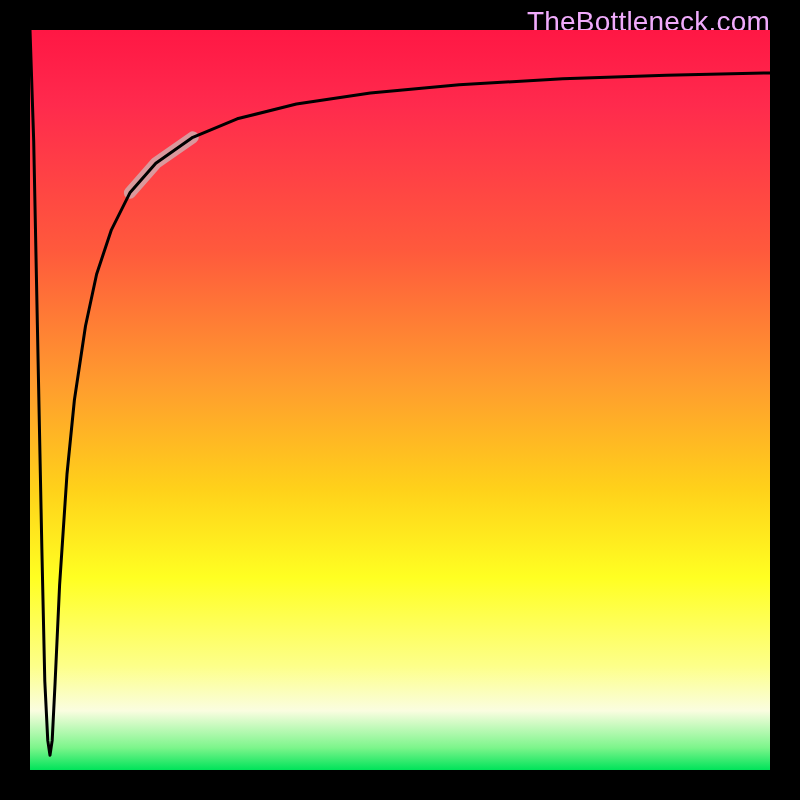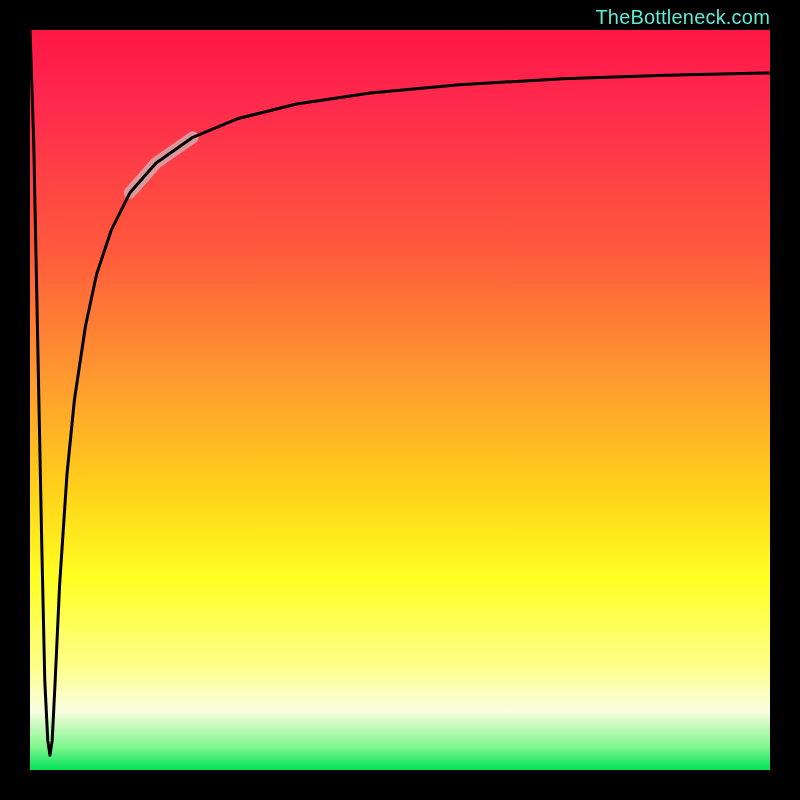--- a/index.html
+++ b/index.html
@@ -46,22 +46,22 @@
     position: absolute;
     inset: 0;
     width: 100%;
     height: 100%;
     display: block;
   }
   .watermark {
     position: absolute;
     top: 6px;
     right: 30px;
-    color: #5eead4;
-    font-size: 20px;
+    color: #f0abfc;
+    font-size: 28px;
     font-weight: 400;
     letter-spacing: 0.2px;
     user-select: none;
   }
 </style>
 </head>
 <body>
 
 <div class="stage">
   <div class="watermark">TheBottleneck.com</div>

